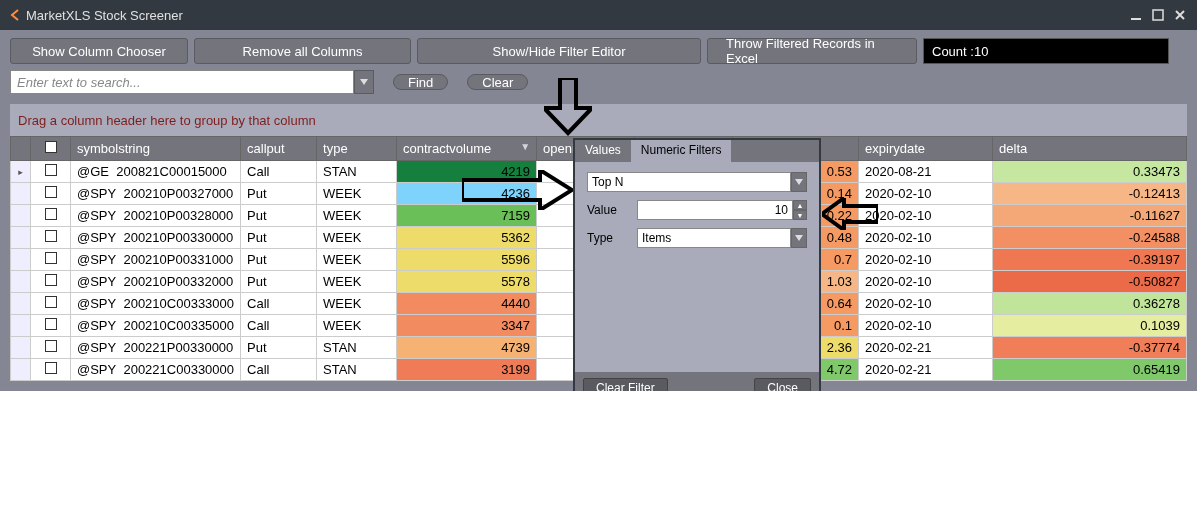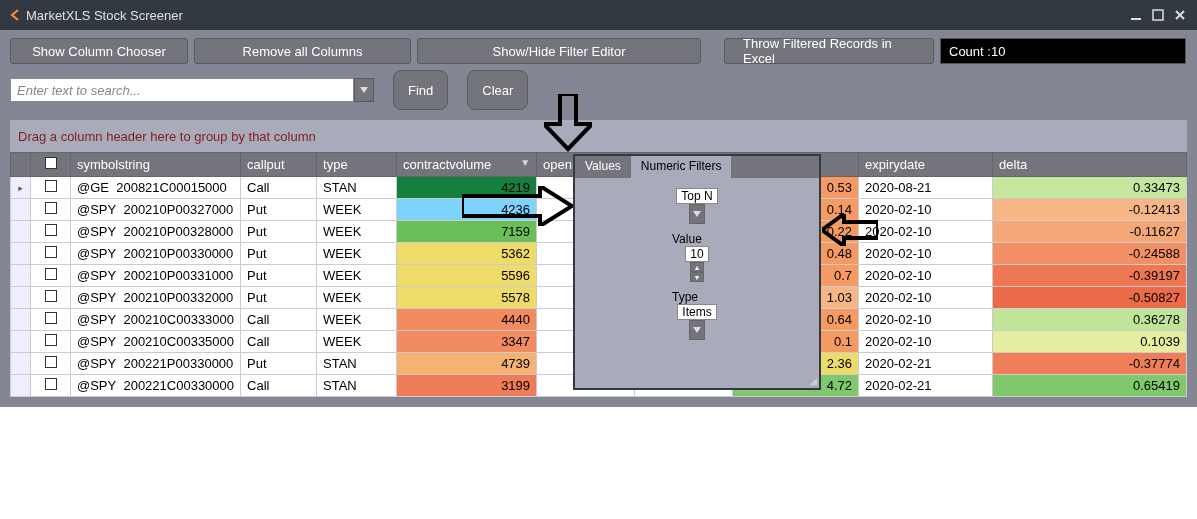--- a/index.html
+++ b/index.html
@@ -10,27 +10,27 @@
     .titlebar .winbtns { margin-left: auto; display: flex; gap: 4px; }
     .titlebar .winbtn { width: 18px; height: 14px; display: flex; align-items: center; justify-content: center; cursor: pointer; color: #ddd; }
     
     .content { background: #848693; padding: 8px 10px 10px 10px; }
     
     .btnrow { display: flex; gap: 6px; align-items: center; margin-bottom: 6px; }
     .mainbtn { background: #73747c; color: #fff; border: 1px solid #5a5b60; border-radius: 3px; padding: 4px 18px; font-size: 13px; cursor: pointer; height: 26px; display: flex; align-items: center; justify-content: center; }
     .mainbtn.b1 { width: 178px; }
     .mainbtn.b2 { width: 217px; }
     .mainbtn.b3 { width: 284px; }
-    .mainbtn.b4 { width: 210px; margin-left: 17px; }
+    .mainbtn.b4 { width: 210px; }
     .countbox { background: #000; color: #fff; padding: 4px 8px; height: 26px; display: flex; align-items: center; width: 246px; border: 1px solid #555; }
     
     .searchrow { display: flex; gap: 19px; align-items: center; margin-bottom: 10px; }
     .searchfield { background: #fff; border: 1px solid #888; height: 24px; width: 344px; padding: 0 6px; font-style: italic; color: #888; display: flex; align-items: center; }
     .searchdrop { background: #73747c; width: 20px; height: 24px; border: 1px solid #5a5b60; display: flex; align-items: center; justify-content: center; }
-    .smallbtn { background: #73747c; color: #fff; border: 1px solid #5a5b60; border-radius: 8px; padding: 2px 14px; height: 40px; cursor: pointer; display: flex; align-items: center; }
+    .smallbtn { background: #73747c; color: #fff; border: 1px solid #5a5b60; border-radius: 8px; padding: 2px 14px; height: 16px; cursor: pointer; display: flex; align-items: center; }
     
     .groupbar { background: #a9abbb; color: #7f1d1d; padding: 6px 8px; height: 32px; display: flex; align-items: center; }
     
     .gridwrap { position: relative; }
     
     table.grid { border-collapse: collapse; width: 100%; background: #fff; }
     table.grid th { background: #73747c; color: #fff; font-weight: normal; padding: 4px 6px; text-align: left; border: 1px solid #666; height: 22px; }
     table.grid td { border: 1px solid #ccc; padding: 2px 6px; height: 22px; }
     table.grid td.chk { text-align: center; width: 40px; }
     table.grid td.rowh { width: 20px; background: #eef; }
@@ -39,21 +39,21 @@
     .chkbox { display: inline-block; width: 12px; height: 12px; border: 1.5px solid #333; background: #fff; }
     .num { text-align: right; }
     
     .arrow-overlay { position: absolute; pointer-events: none; }
     
     .filter-popup { position: absolute; top: 2px; left: 563px; width: 248px; background: #a9abbb; border: 2px solid #333940; z-index: 10; }
     .popup-tabs { display: flex; background: #73747c; height: 22px; }
     .popup-tab { padding: 3px 10px; font-size: 12px; color: #fff; cursor: pointer; }
     .popup-tab.active { background: #a9abbb; color: #000; }
     .popup-body { padding: 10px 12px; background: #a9abbb; min-height: 210px; }
-    .popup-row { display: flex; align-items: center; margin-bottom: 8px; flex-direction: column; }
+    .popup-row { display: flex; align-items: center; margin-bottom: 8px; }
     .popup-label { width: 50px; color: #000; font-size: 12px; }
     .popup-input { background: #fff; border: 1px solid #888; height: 20px; flex: 1; padding: 0 4px; font-size: 12px; display: flex; align-items: center; }
     .popup-drop { background: #73747c; width: 16px; height: 20px; border: 1px solid #666; display: flex; align-items: center; justify-content: center; }
     .popup-spin { display: flex; flex-direction: column; width: 14px; height: 20px; }
     .popup-spin div { background: #73747c; border: 1px solid #666; flex: 1; font-size: 7px; display: flex; align-items: center; justify-content: center; color: #fff; }
     .popup-footer { background: #73747c; padding: 6px 8px; display: flex; justify-content: space-between; }
     .popup-btn { background: #5a5b60; color: #fff; border: 1px solid #444; padding: 2px 12px; font-size: 12px; cursor: pointer; border-radius: 2px; }
     .popup-resize { position: absolute; right: 2px; bottom: 2px; font-size: 10px; color: #ccc; }
     
     .th-filter-icon { float: right; opacity: 0.7; font-size: 10px; }
@@ -302,17 +302,21 @@
         <div class="popup-row">
           <div class="popup-label">Type</div>
           <div class="popup-input">Items</div>
           <div class="popup-drop">
               <svg width="8" height="6">
                 <path d="M0 0 L8 0 L4 6 Z" fill="#ddd"></path>
               </svg>
             </div>
         </div>
       </div>
+      <div class="popup-footer">
+        <div class="popup-btn">Clear Filter</div>
+        <div class="popup-btn">Close</div>
+      </div>
       <div class="popup-resize">◢</div>
     </div>
 
   </div>
 </div>
 
 </body></html>

